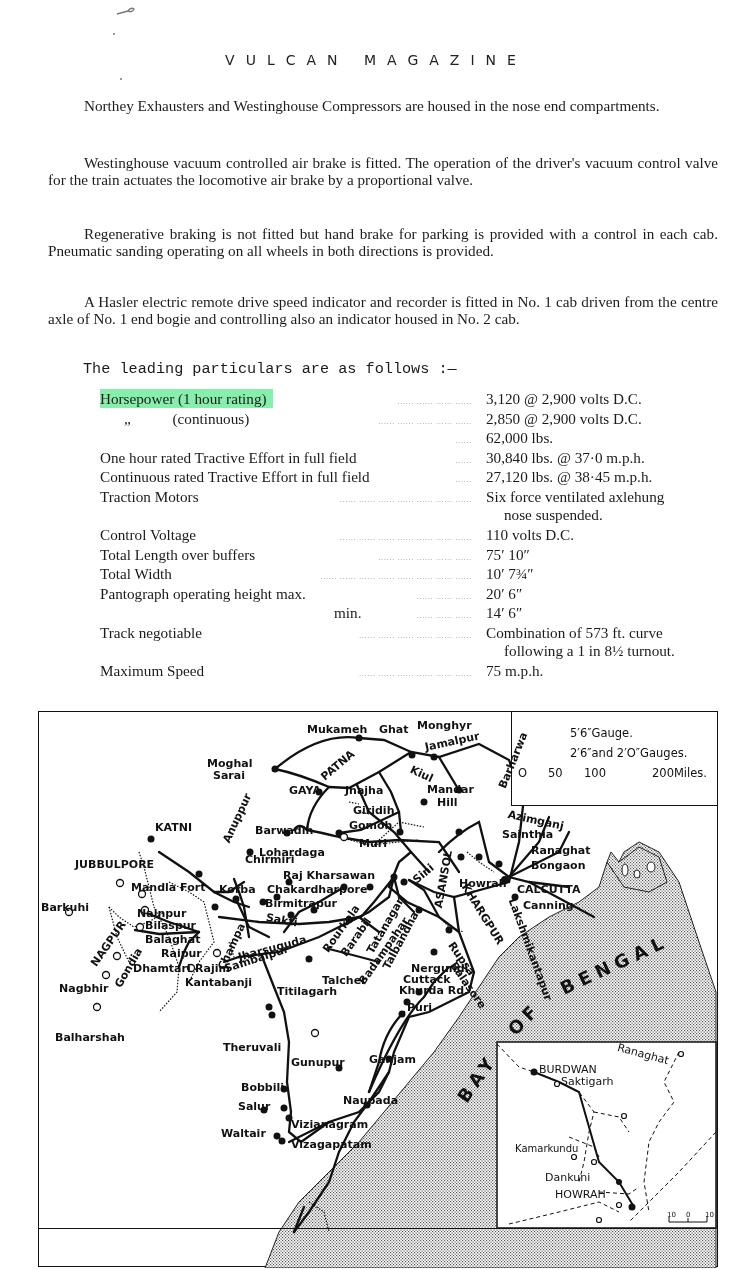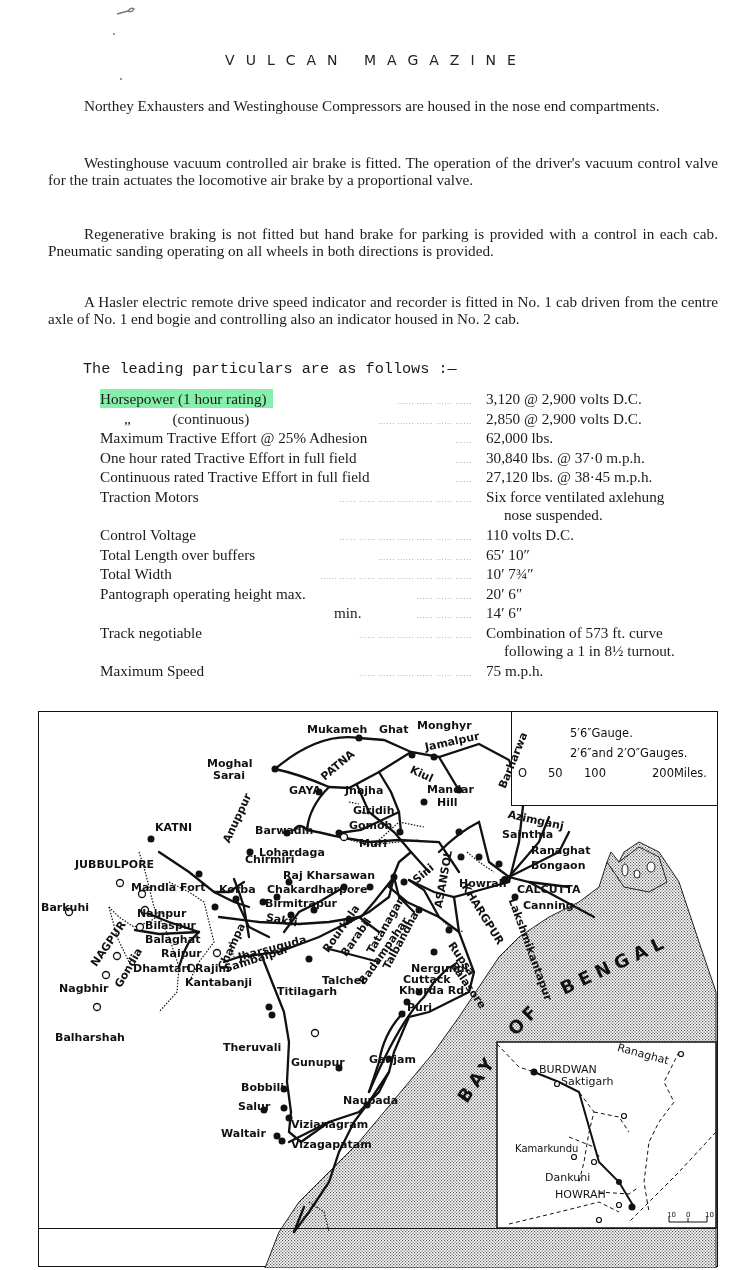--- a/index.html
+++ b/index.html
@@ -60,21 +60,20 @@
       <span class="lbl" style="background:#86efac;padding-right:6px">Horsepower (1 hour rating)</span>
       <span class="val">3,120 @ 2,900 volts D.C.</span>
     </div>
   <div class="row">
       <span class="dots">...... ...... ...... ...... ......</span>
       <span class="lbl" style="background:#fff;padding-right:6px;left:24px;white-space:pre">„           (continuous)</span>
       <span class="val">2,850 @ 2,900 volts D.C.</span>
     </div>
   <div class="row">
       <span class="dots">......</span>
-      <span class="lbl" style="background:#fff;padding-right:6px">Maximum Tractive Effort @ 25% Adhesion</span>
       <span class="val">62,000 lbs.</span>
     </div>
   <div class="row">
       <span class="dots">......</span>
       <span class="lbl" style="background:#fff;padding-right:6px">One hour rated Tractive Effort in full field</span>
       <span class="val">30,840 lbs. @ 37·0 m.p.h.</span>
     </div>
   <div class="row">
       <span class="dots">......</span>
       <span class="lbl" style="background:#fff;padding-right:4px">Continuous rated Tractive Effort in full field</span>
@@ -87,21 +86,21 @@
       <span class="val2">nose suspended.</span>
     </div>
   <div class="row">
       <span class="dots">...... ...... ...... ...... ...... ...... ......</span>
       <span class="lbl" style="background:#fff;padding-right:6px">Control Voltage</span>
       <span class="val">110 volts D.C.</span>
     </div>
   <div class="row">
       <span class="dots">...... ...... ...... ...... ......</span>
       <span class="lbl" style="background:#fff;padding-right:6px">Total Length over buffers</span>
-      <span class="val">65′ 10″</span>
+      <span class="val">75′ 10″</span>
     </div>
   <div class="row">
       <span class="dots">...... ...... ...... ...... ...... ...... ...... ......</span>
       <span class="lbl" style="background:#fff;padding-right:6px">Total Width</span>
       <span class="val">10′ 7¾″</span>
     </div>
   <div class="row">
       <span class="dots">...... ...... ......</span>
       <span class="lbl" style="background:#fff;padding-right:6px">Pantograph operating height max.</span>
       <span class="val">20′ 6″</span>

